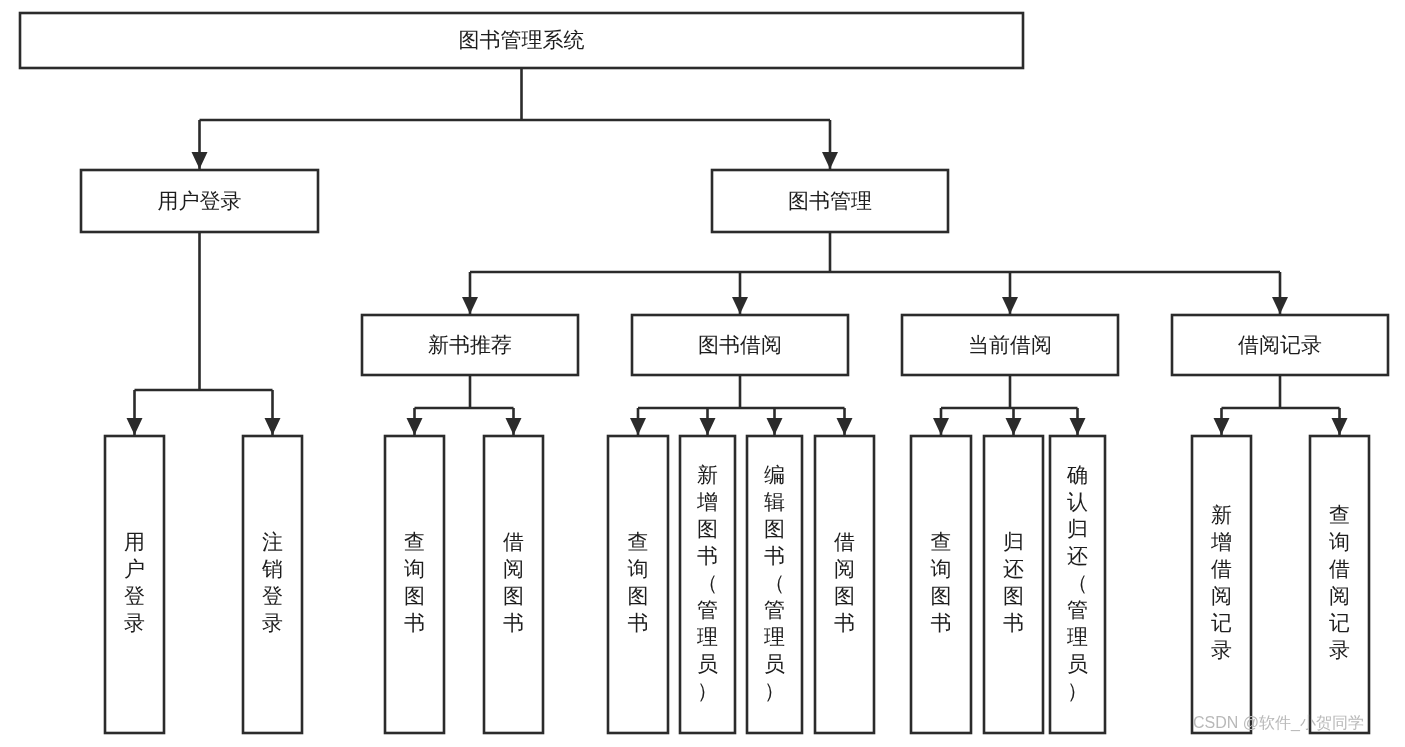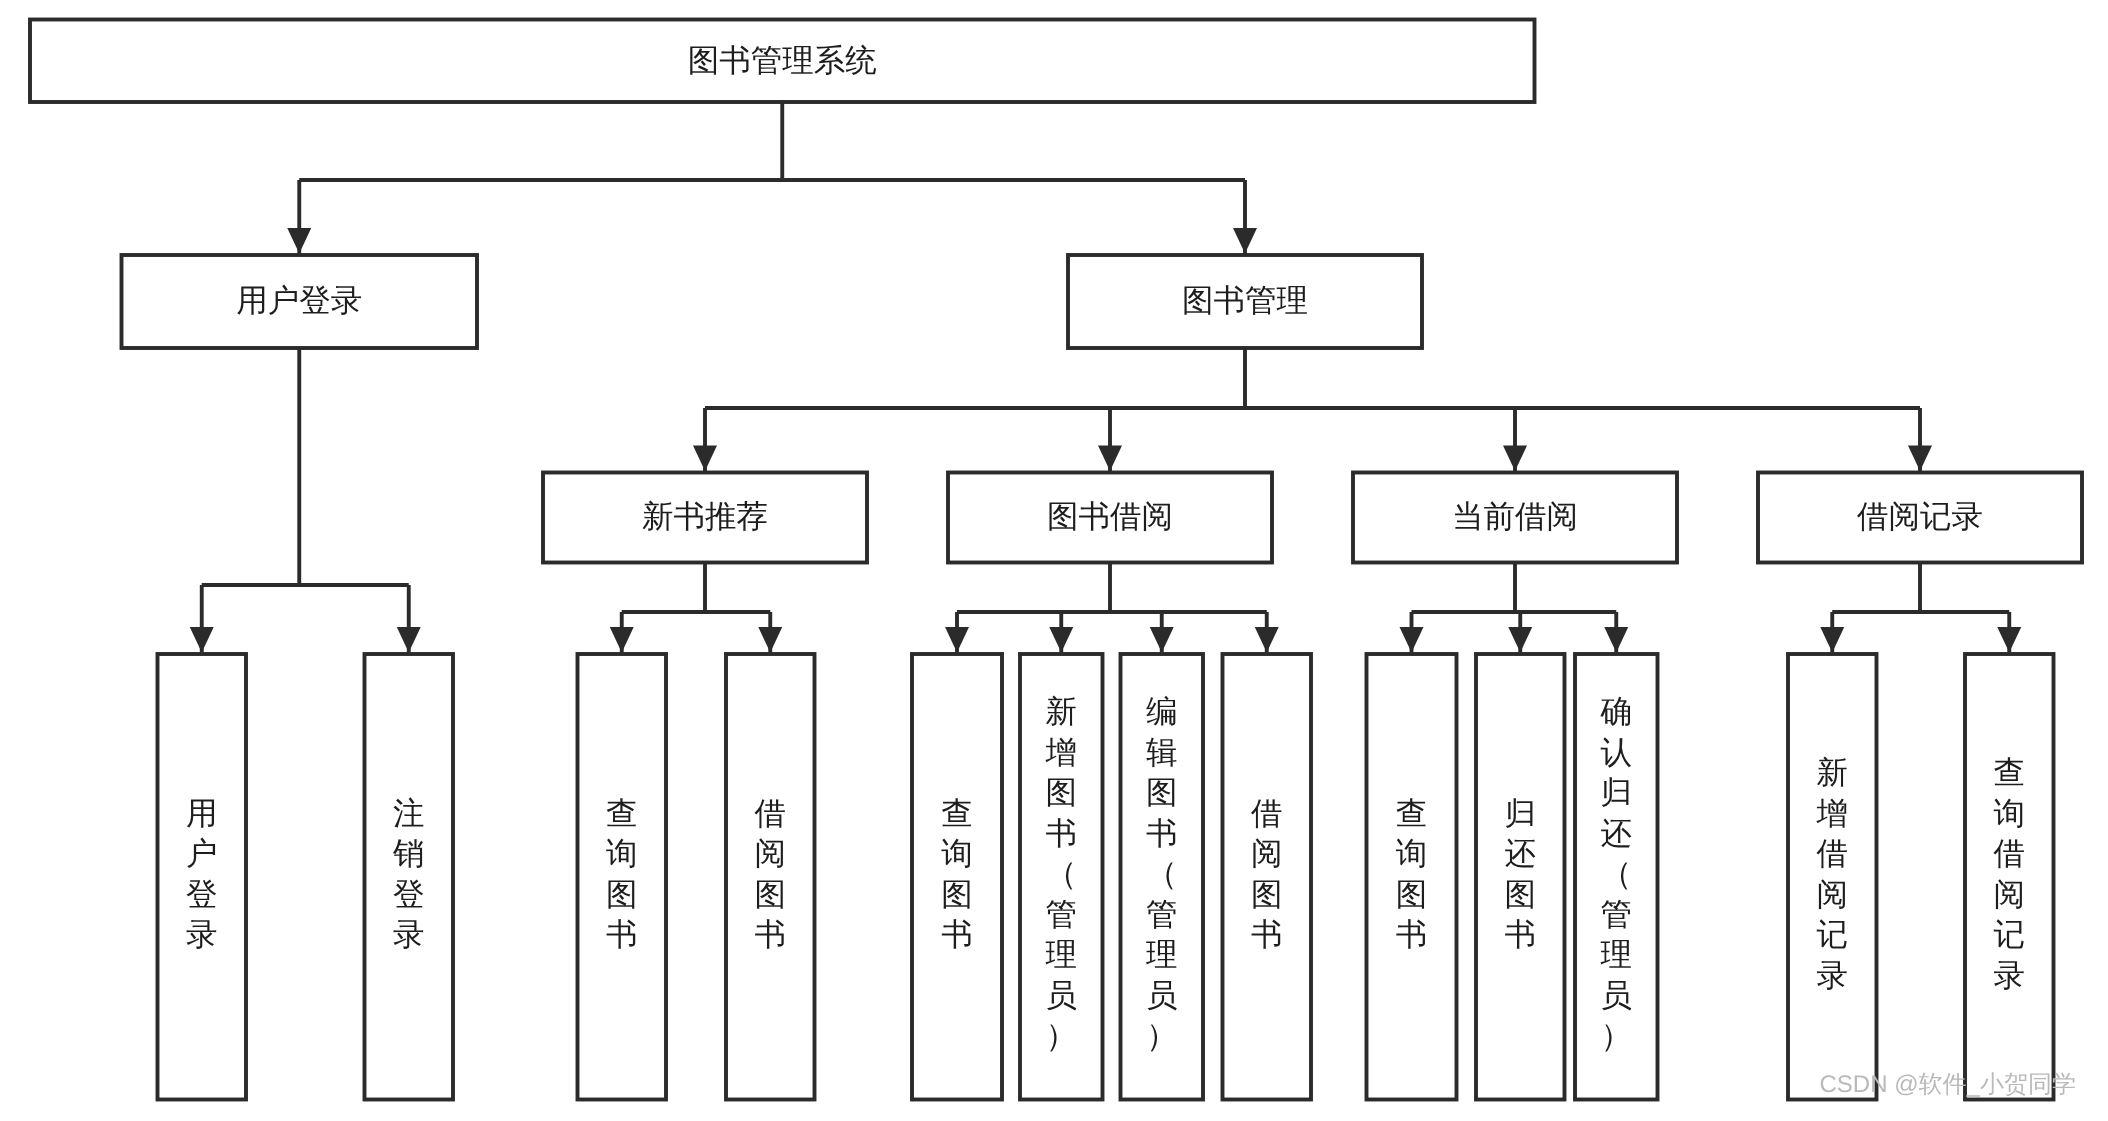--- a/index.html
+++ b/index.html
@@ -7,21 +7,21 @@
        font-family:"Liberation Sans","DejaVu Sans",sans-serif;}
   #diagram-root{position:relative;width:1405px;height:747px;background:#fff;}
   svg.canvas{position:absolute;top:0;left:0;width:1405px;height:747px;display:block;}
   .node-box{fill:#ffffff;stroke:#2b2b2b;stroke-width:2.6;}
   .link{stroke:#2b2b2b;stroke-width:2.6;fill:none;}
   .arrowhead{fill:#2b2b2b;stroke:none;}
   .node-label{fill:#1d1d1d;font-family:"Liberation Sans","DejaVu Sans",sans-serif;}
   .label-h{font-size:21px;text-anchor:middle;dominant-baseline:middle;}
   .label-v{font-size:21px;text-anchor:middle;}
   .watermark{position:absolute;left:1193px;top:713px;font-size:16px;color:#b9b9b9;
-             white-space:nowrap;font-family:"Liberation Sans","DejaVu Sans",sans-serif;padding-left:20px;}
+             white-space:nowrap;font-family:"Liberation Sans","DejaVu Sans",sans-serif;}
 </style>
 </head>
 <body>
 
 <div id="diagram-root">
   <svg class="canvas" viewBox="0 0 1405 747" xmlns="http://www.w3.org/2000/svg">
     <g id="edges">
         <path d="M 521.5 68 L 521.5 120" class="link"></path>
         <path d="M 199.5 120 L 830 120" class="link"></path>
         <path d="M 199.5 120 L 199.5 169" class="link"></path>

